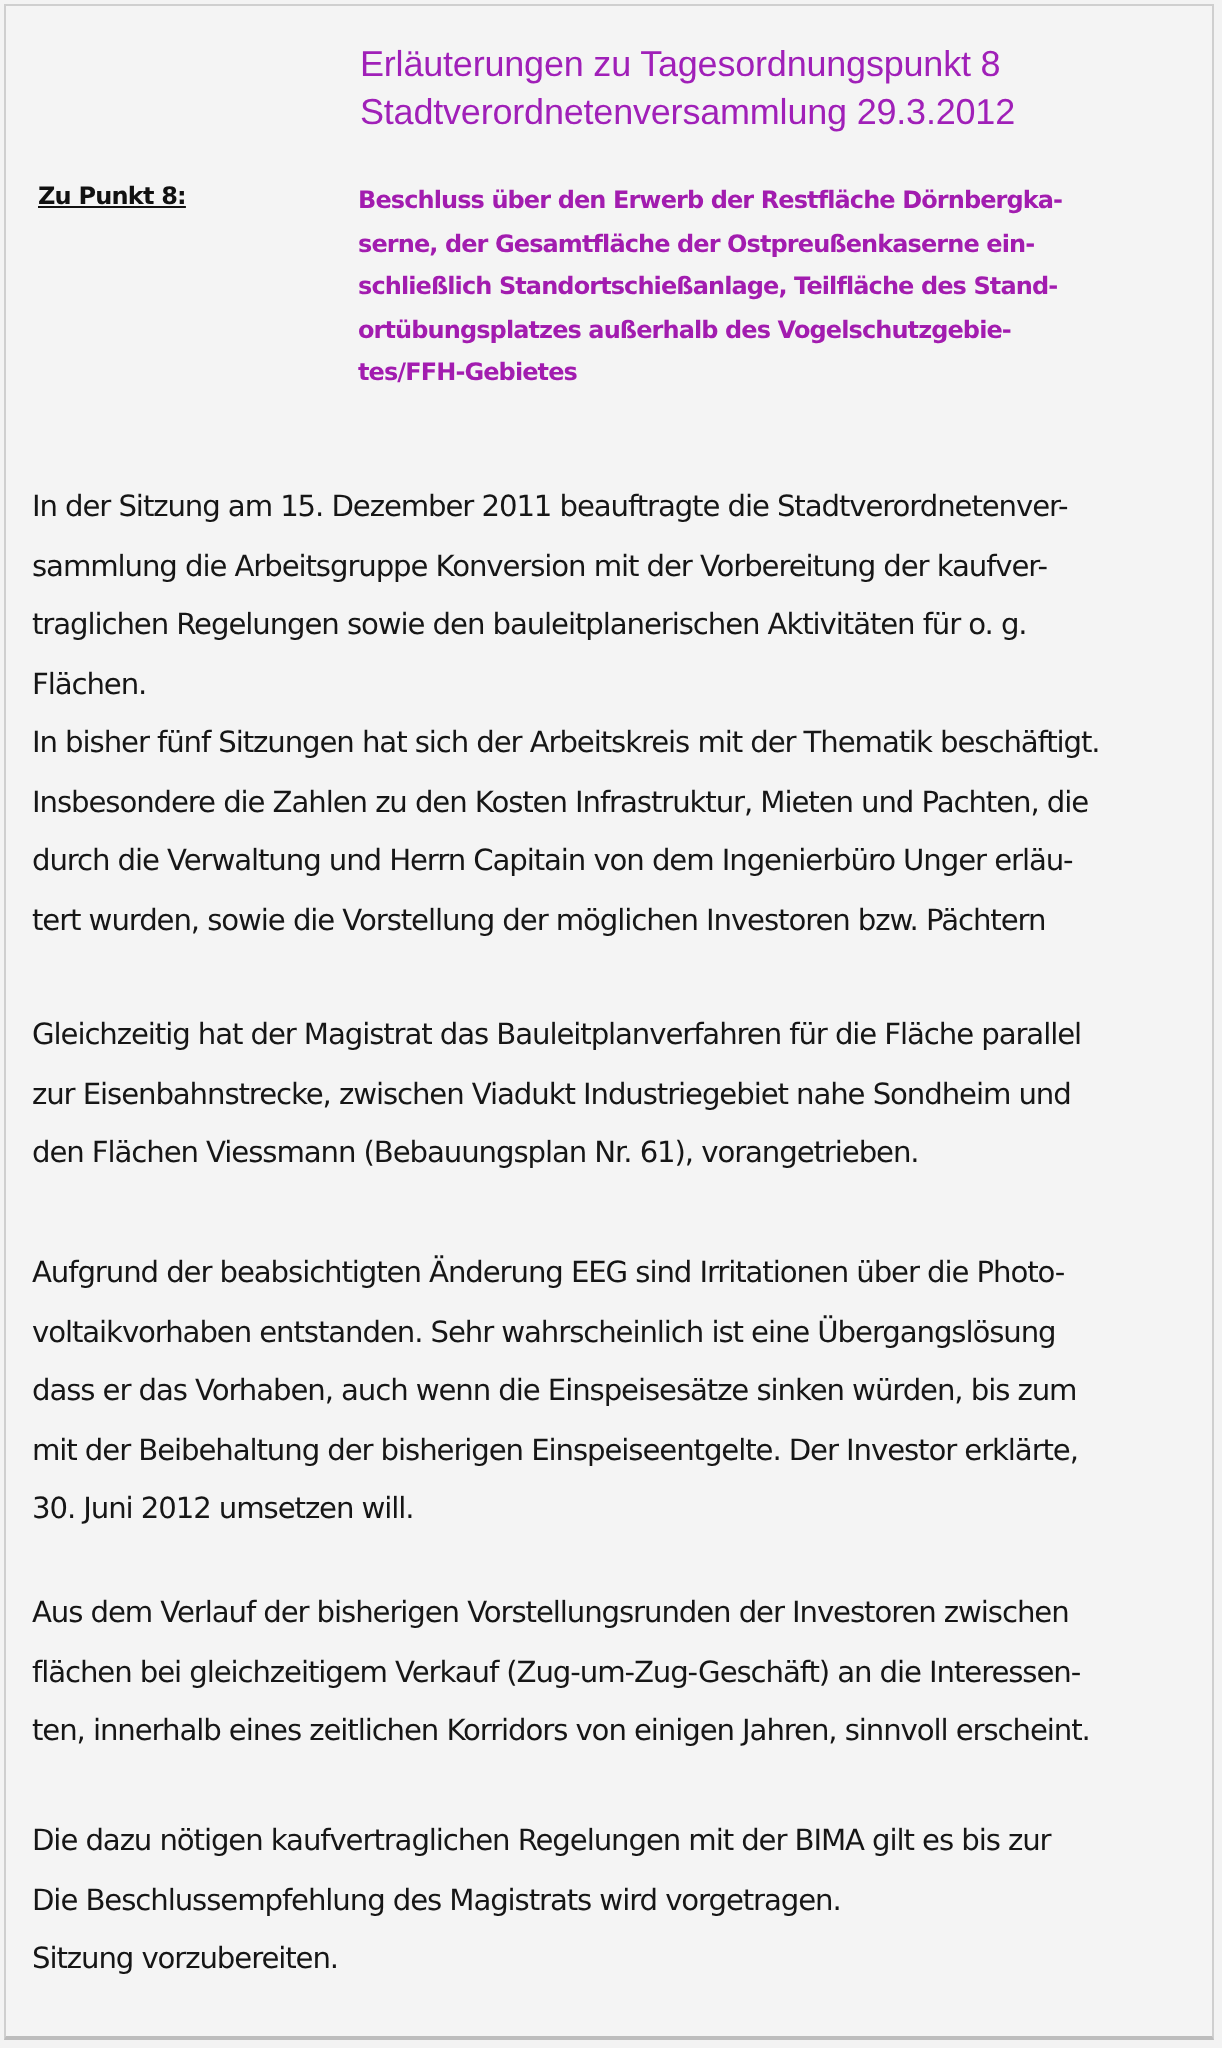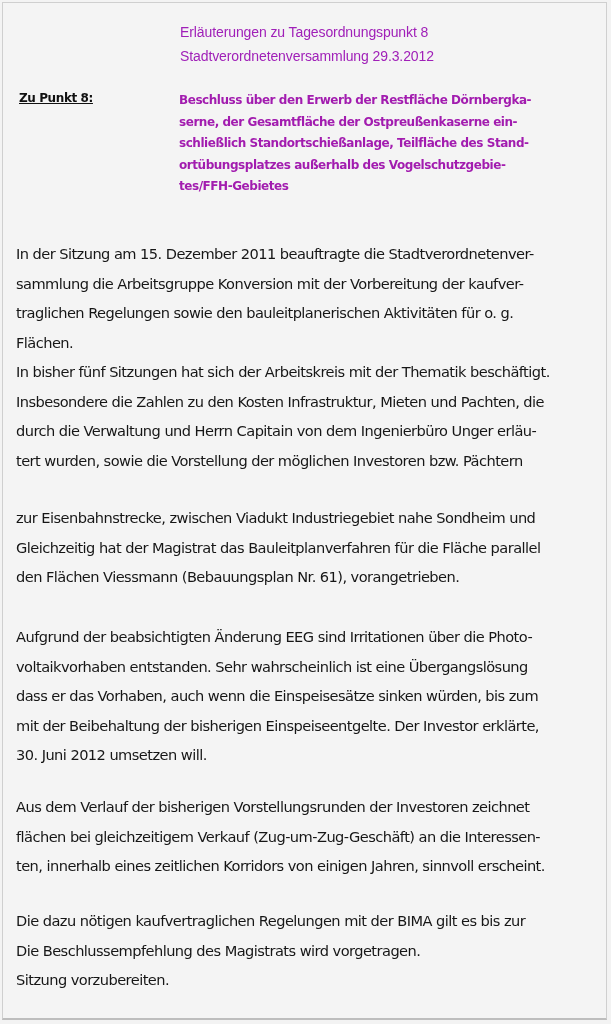--- a/index.html
+++ b/index.html
@@ -25,21 +25,21 @@
       border-bottom: 2px solid #bdbdbd;
       background: #f4f4f4;
       box-sizing: border-box;
     }
     .header {
       position: absolute;
       left: 177px;
       top: 17px;
       font-family: "Liberation Sans", sans-serif;
       color: #a020b8;
-      font-size: 14px;
+      font-size: 18px;
       line-height: 24px;
       letter-spacing: -0.1px;
     }
     .header div { white-space: nowrap; }
 
     .point-label {
       position: absolute;
       left: 16px;
       top: 88px;
       font-family: "DejaVu Sans", sans-serif;
@@ -109,35 +109,35 @@
   </div>
 
   <div class="body-text" id="p2">
     <div>In bisher fünf Sitzungen hat sich der Arbeitskreis mit der Thematik beschäftigt.</div>
     <div>Insbesondere die Zahlen zu den Kosten Infrastruktur, Mieten und Pachten, die</div>
     <div>durch die Verwaltung und Herrn Capitain von dem Ingenierbüro Unger erläu-</div>
     <div>tert wurden, sowie die Vorstellung der möglichen Investoren bzw. Pächtern</div>
   </div>
 
   <div class="body-text" id="p3">
+    <div>Gleichzeitig hat der Magistrat das Bauleitplanverfahren für die Fläche parallel</div>
     <div>zur Eisenbahnstrecke, zwischen Viadukt Industriegebiet nahe Sondheim und</div>
-    <div>Gleichzeitig hat der Magistrat das Bauleitplanverfahren für die Fläche parallel</div>
     <div>den Flächen Viessmann (Bebauungsplan Nr. 61), vorangetrieben.</div>
   </div>
 
   <div class="body-text" id="p4">
     <div>Aufgrund der beabsichtigten Änderung EEG sind Irritationen über die Photo-</div>
     <div>voltaikvorhaben entstanden. Sehr wahrscheinlich ist eine Übergangslösung</div>
     <div>dass er das Vorhaben, auch wenn die Einspeisesätze sinken würden, bis zum</div>
     <div>mit der Beibehaltung der bisherigen Einspeiseentgelte. Der Investor erklärte,</div>
     <div>30. Juni 2012 umsetzen will.</div>
   </div>
 
   <div class="body-text" id="p5">
-    <div>Aus dem Verlauf der bisherigen Vorstellungsrunden der Investoren zeichnet</div>
+    <div>Aus dem Verlauf der bisherigen Vorstellungsrunden der Investoren zwischen</div>
     <div>flächen bei gleichzeitigem Verkauf (Zug-um-Zug-Geschäft) an die Interessen-</div>
     <div>ten, innerhalb eines zeitlichen Korridors von einigen Jahren, sinnvoll erscheint.</div>
   </div>
 
   <div class="body-text" id="p6">
     <div>Die dazu nötigen kaufvertraglichen Regelungen mit der BIMA gilt es bis zur</div>
     <div>Die Beschlussempfehlung des Magistrats wird vorgetragen.</div>
     <div>Sitzung vorzubereiten.</div>
   </div>
 

